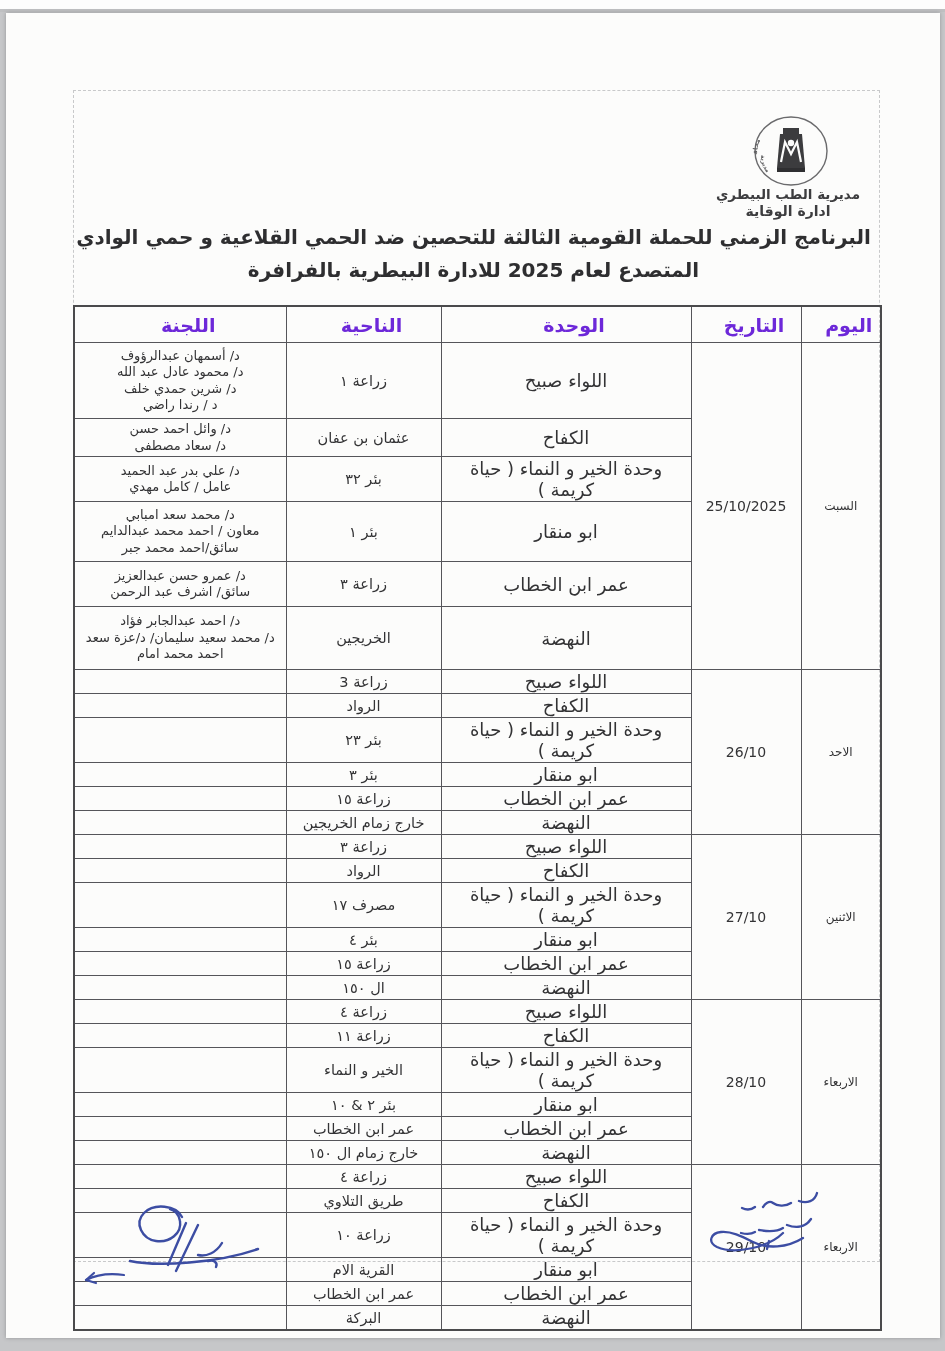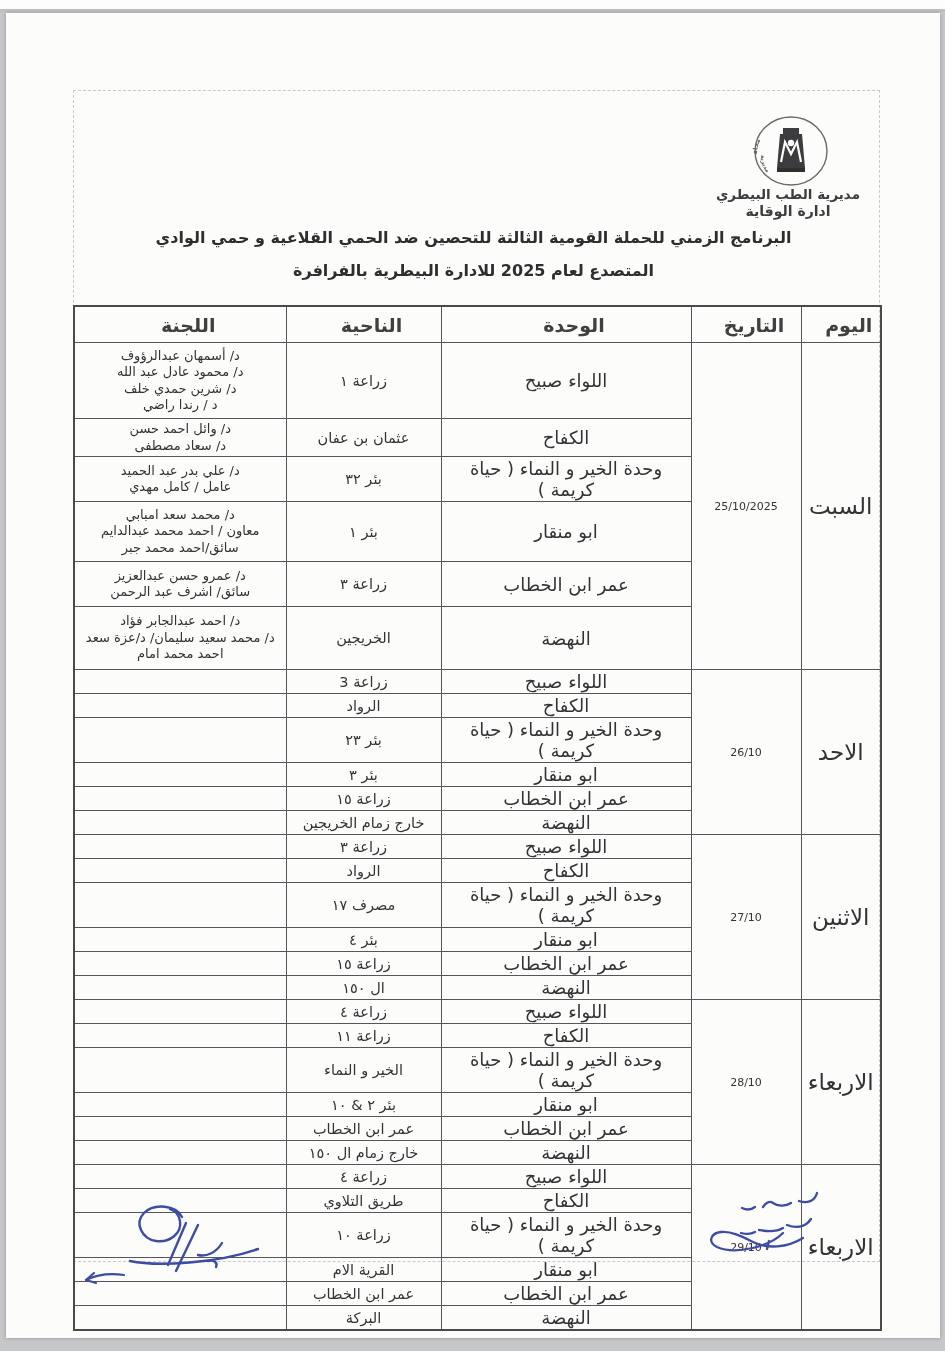--- a/index.html
+++ b/index.html
@@ -24,37 +24,37 @@
   .logo-wrap{position:absolute;left:747px;top:110px;width:88px;height:82px;}
   .org-block{
     position:absolute;left:700px;top:186px;width:176px;
     text-align:center;color:#3d3d3f;font-weight:bold;
   }
   .org-line1{font-size:13.5px;line-height:17px;}
   .org-line2{font-size:14px;line-height:17px;}
   .doc-title{
     position:absolute;left:70px;top:221px;width:807px;
     text-align:center;font-weight:bold;color:#2e2e30;
-    font-size:16px;line-height:33px;
+    font-size:20px;line-height:33px;
   }
   table.schedule{
     position:absolute;left:73px;top:305px;width:807px;
     border-collapse:collapse;table-layout:fixed;
     color:#333335;
     border:2px solid #4a4a4c;
   }
   table.schedule th,table.schedule td{
     border:1px solid #55555a;
     padding:1px 4px;
     text-align:center;vertical-align:middle;
     overflow:hidden;
   }
-  table.schedule th{font-size:19px;font-weight:bold;height:33px;color:#404040;padding-left:20px;}
-  td.day{font-size:23px;}
-  td.date{font-size:11px;font-family:"DejaVu Sans",sans-serif;direction:ltr;}
+  table.schedule th{font-size:19px;font-weight:bold;height:33px;color:#6d28d9;padding-left:20px;}
+  td.day{font-size:12px;}
+  td.date{font-size:14px;font-family:"DejaVu Sans",sans-serif;direction:ltr;}
   td.unit{font-size:18px;}
   td.area{font-size:14.5px;}
   td.committee{font-size:13px;line-height:16.5px;padding:2px 4px;}
   td.committee div{white-space:nowrap;}
   .sig{position:absolute;}
   .sig svg{display:block;}
 </style>
 </head>
 <body>
 

